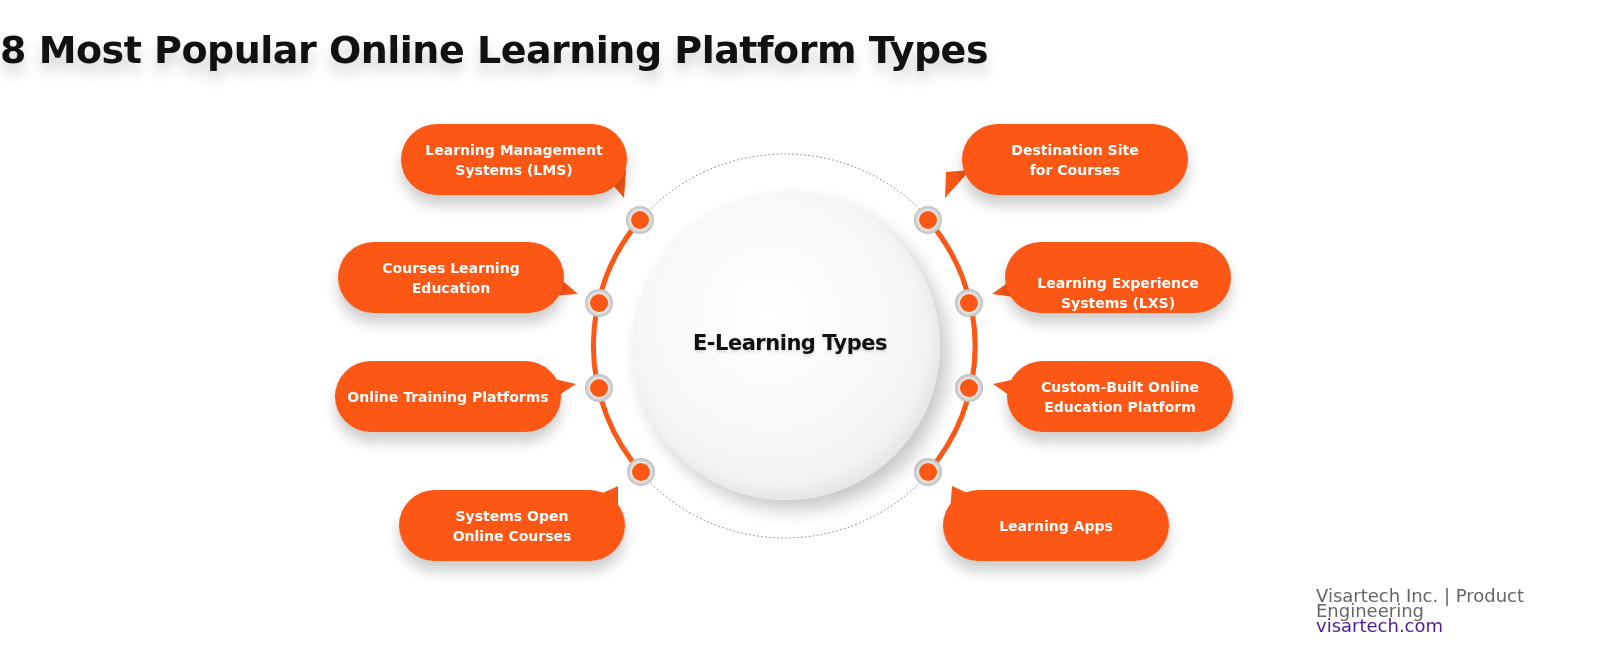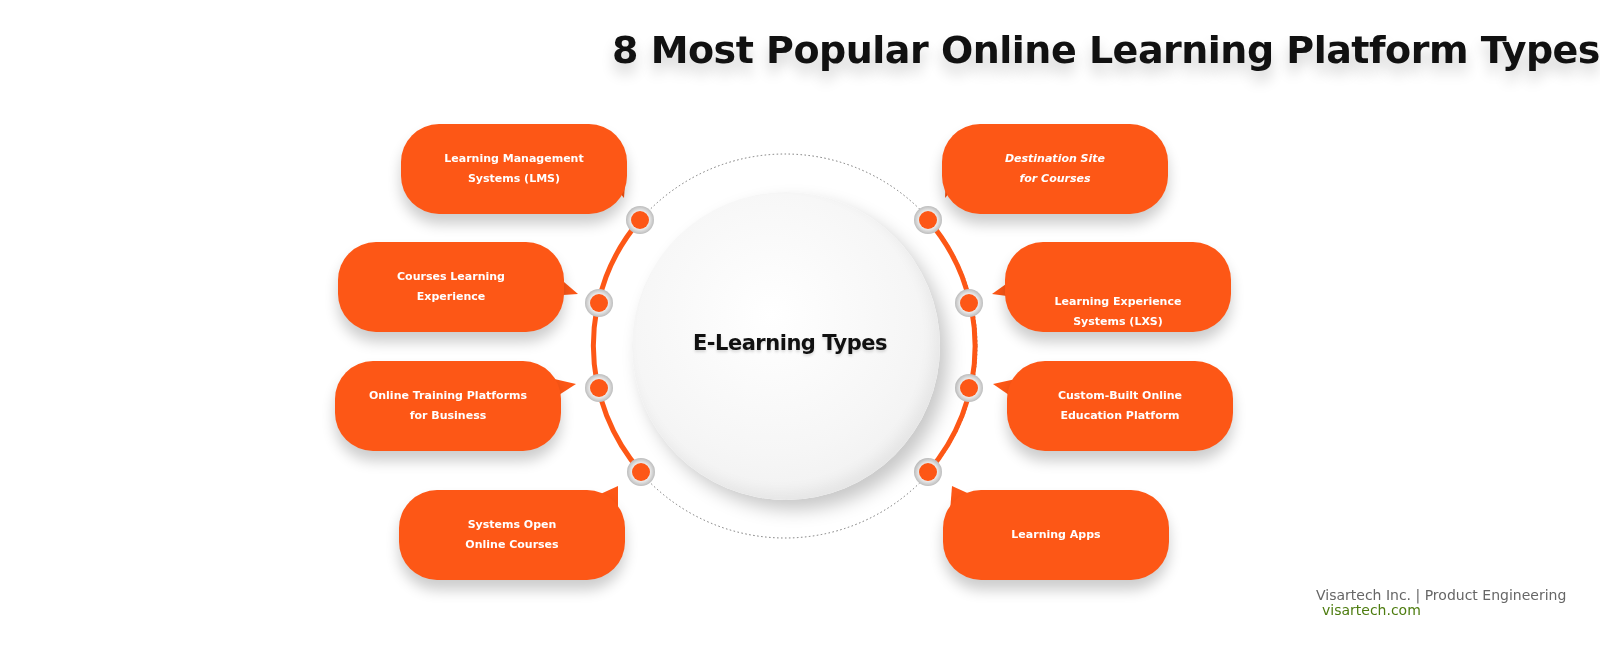--- a/index.html
+++ b/index.html
@@ -1,50 +1,50 @@
 <!DOCTYPE html>
 <html><head>
   <meta charset="utf-8">
   <style>
     html, body { margin: 0; padding: 0; }
     body {
       width: 1600px; height: 667px; background: #ffffff; position: relative; overflow: hidden;
       font-family: "Liberation Sans", "DejaVu Sans", sans-serif;
     }
     .title {
-      position: absolute; left: 0; width: 1600px; top: 28px; text-align: right;
+      position: absolute; left: 0; width: 1600px; top: 28px; text-align: left;
       font-family: "DejaVu Sans", sans-serif; font-weight: bold; font-size: 38px; color: #111;
       letter-spacing: -0.5px;
       text-shadow: 0 10px 14px rgba(0,0,0,0.18);
     }
     svg.ring { position: absolute; left: 0; top: 0; }
     .center-circle {
       position: absolute; left: 632px; top: 192px; width: 308px; height: 308px; border-radius: 50%;
       background: radial-gradient(circle at 45% 40%, #ffffff 0%, #f6f6f6 55%, #ececec 100%);
       box-shadow: 8px 10px 18px rgba(0,0,0,0.22), inset -6px -8px 14px rgba(0,0,0,0.05);
       display: flex; align-items: center; justify-content: center;
     }
     .center-label {
       font-family: "DejaVu Sans", sans-serif; font-weight: bold; font-size: 21px; color: #111;
       letter-spacing: -0.5px; margin-left: 8px; margin-top: -6px;
       text-shadow: 0 2px 3px rgba(0,0,0,0.15);
     }
     .bubble {
       position: absolute; background: #fd5716; border-radius: 38px; color: #fff;
       display: flex; align-items: center; justify-content: center; text-align: center;
-      font-family: "DejaVu Sans", sans-serif; font-weight: bold; font-size: 11px; line-height: 20px;
+      font-family: "DejaVu Sans", sans-serif; font-weight: bold; font-size: 14px; line-height: 20px;
       box-shadow: 0 10px 14px rgba(0,0,0,0.20);
-      height: 90px;
+      height: 71px;
     }
     .footer {
-      position: absolute; left: 1316px; top: 588px; font-size: 14px; line-height: 15px;
+      position: absolute; left: 1316px; top: 588px; font-size: 18px; line-height: 15px;
       font-family: "DejaVu Sans", sans-serif;
     }
     .footer .company { color: #666; }
-    .footer .site { color: #4d7c0f; margin-left: 6px; }
+    .footer .site { color: #4c1d95; }
   </style>
 </head>
 <body>
 
 <div class="title">8 Most Popular Online Learning Platform Types</div>
 
 <svg class="ring" width="1600" height="667">
   <defs>
     <radialGradient id="dotring" cx="50%" cy="50%" r="50%">
       <stop offset="60%" stop-color="#f2f2f2"></stop>
@@ -95,37 +95,36 @@
 
 <div class="bubble" style="left:401px; top:124px; width:226px;">
   <div>
       <div>Learning Management</div>
       <div>Systems (LMS)</div>
     </div>
 </div>
 <div class="bubble" style="left:338px; top:242px; width:226px;">
   <div>
       <div>Courses Learning</div>
-      <div>Experience</div>
+      <div>Education</div>
     </div>
 </div>
 <div class="bubble" style="left:335px; top:361px; width:226px;">
   <div>
       <div>Online Training Platforms</div>
-      <div>for Business</div>
     </div>
 </div>
 <div class="bubble" style="left:399px; top:490px; width:226px;">
   <div>
       <div>Systems Open</div>
       <div>Online Courses</div>
     </div>
 </div>
 
-<div class="bubble" style="left:942px; top:124px; width:226px;font-style:italic;">
+<div class="bubble" style="left:962px; top:124px; width:226px;">
   <div>
       <div>Destination Site</div>
       <div>for Courses</div>
     </div>
 </div>
 <div class="bubble" style="left:1005px; top:242px; width:226px;align-items:flex-end;">
   <div>
       <div>Learning Experience</div>
       <div>Systems (LXS)</div>
     </div>

